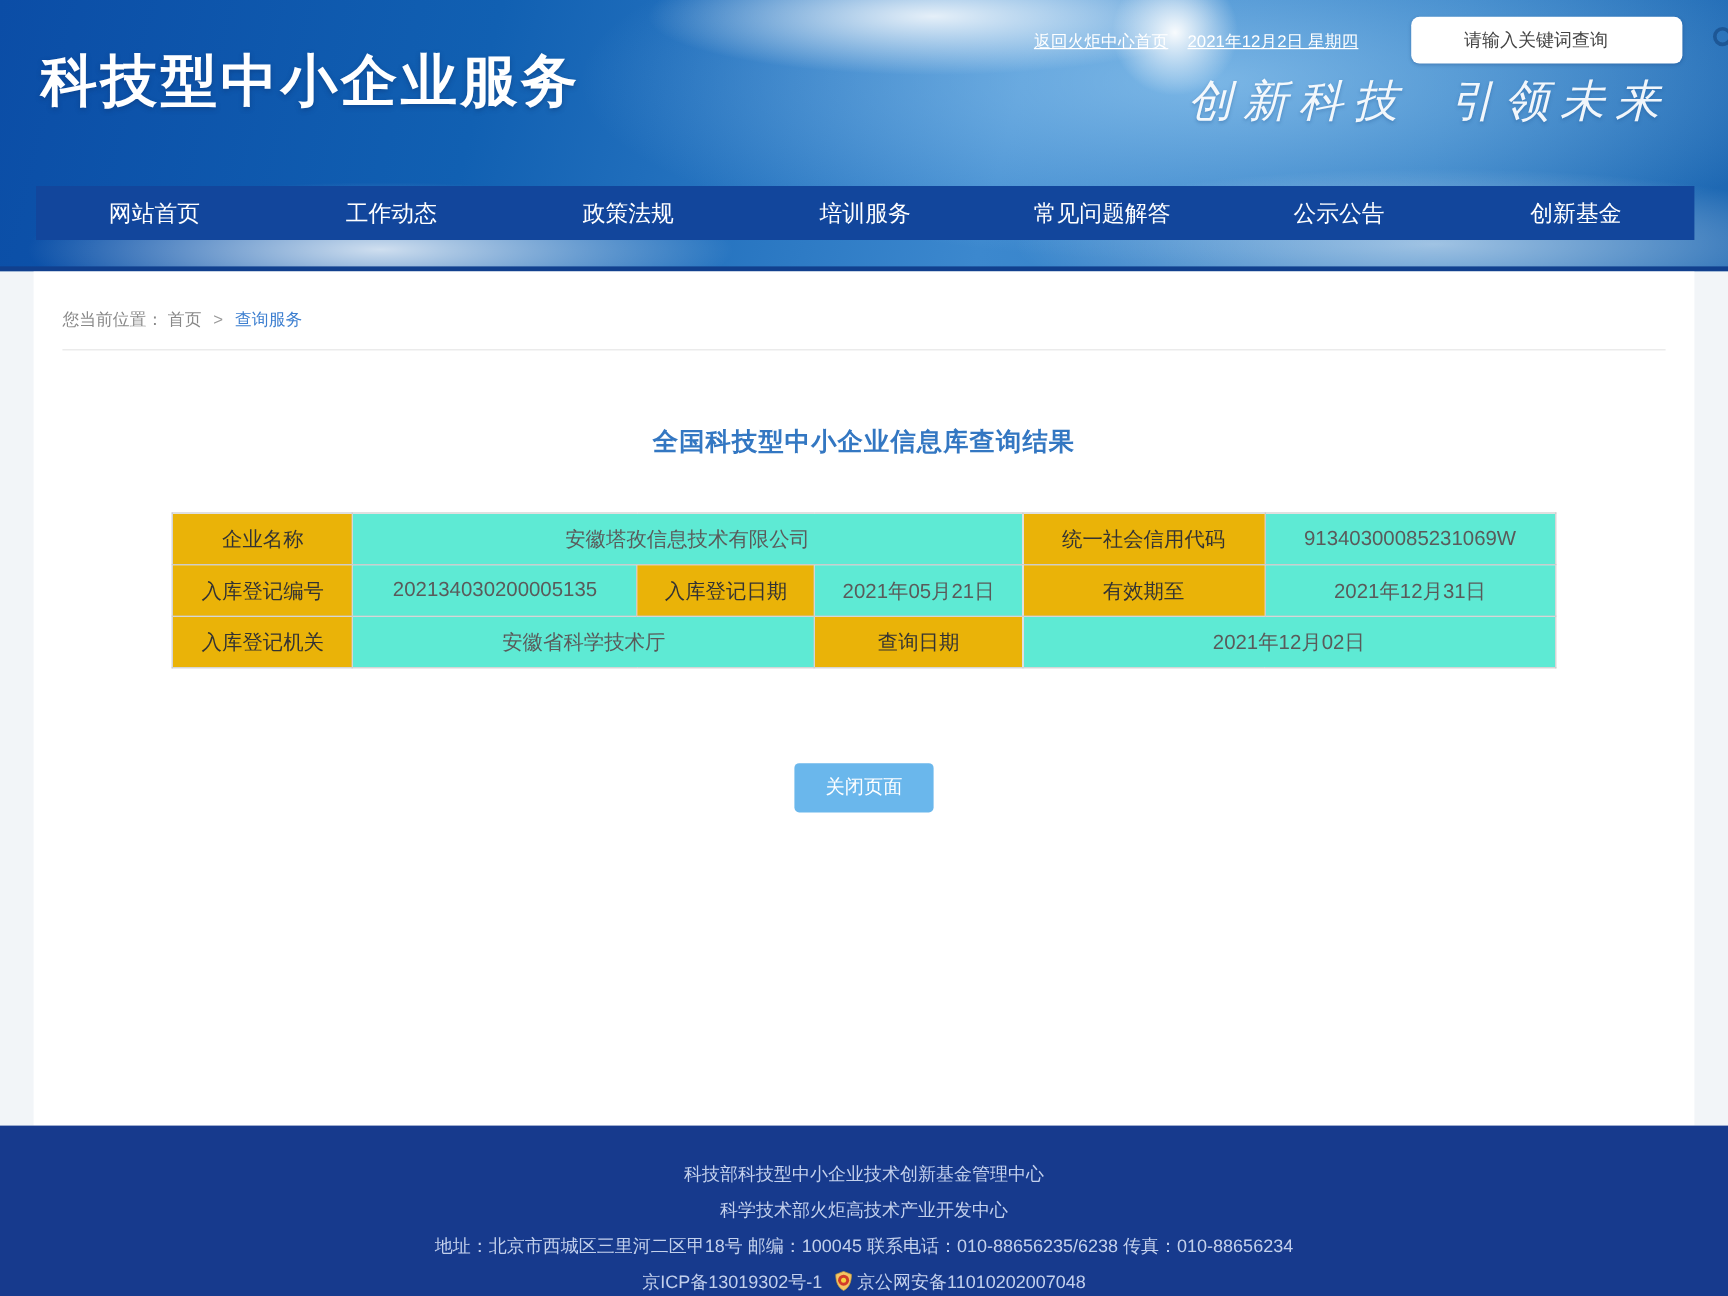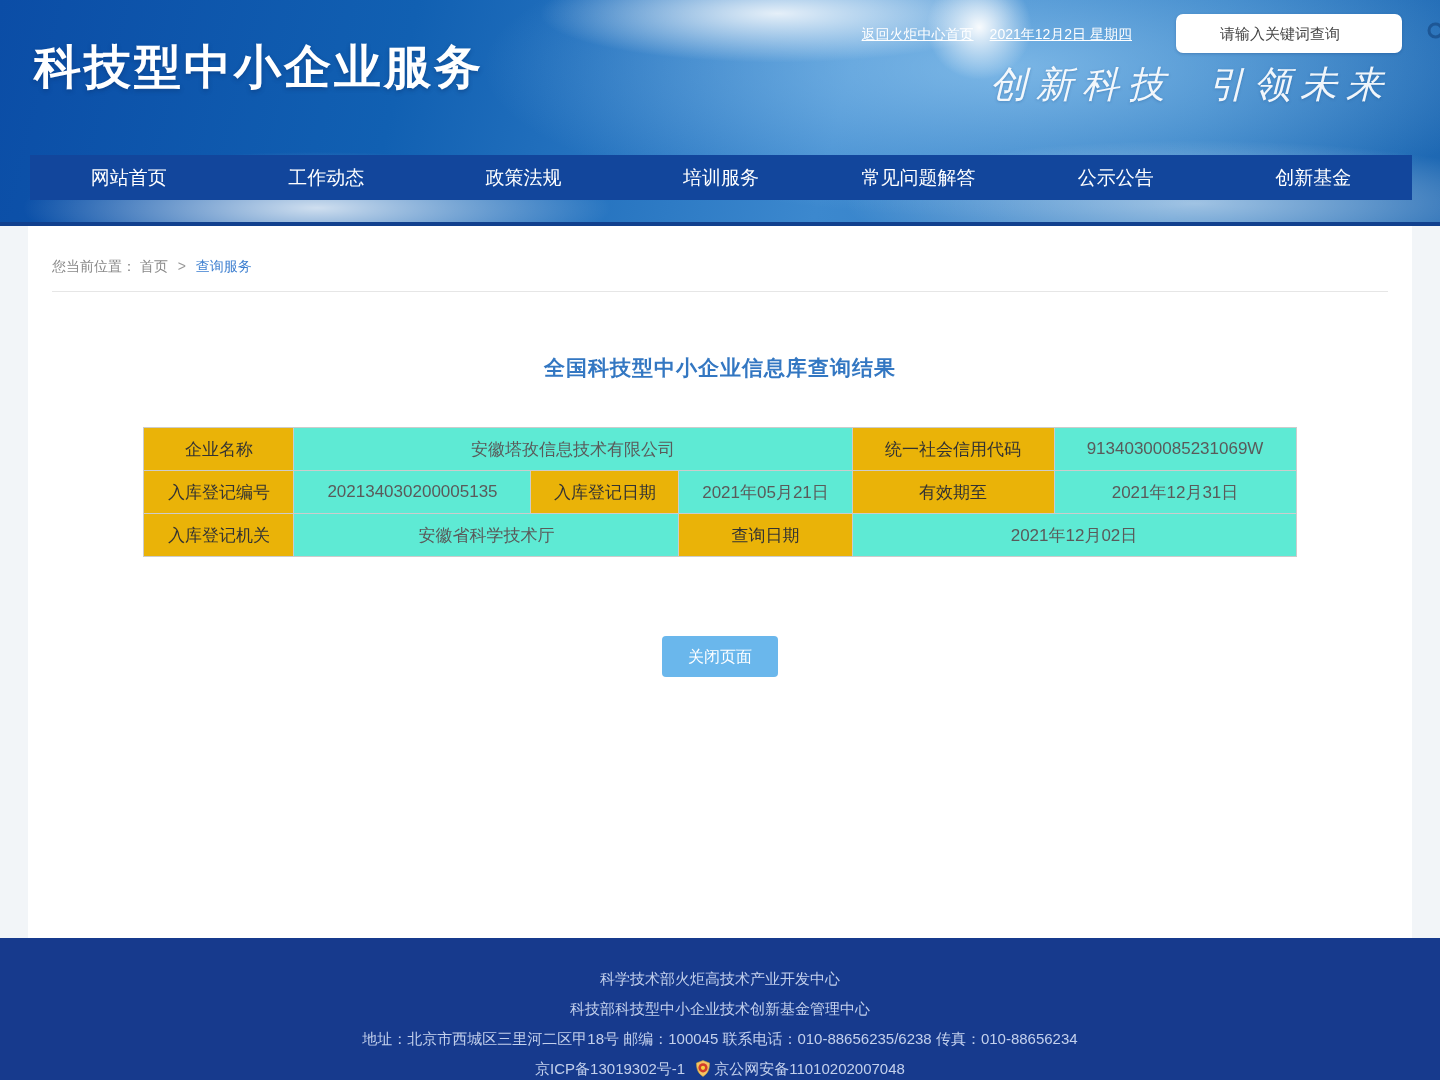--- a/index.html
+++ b/index.html
@@ -195,22 +195,22 @@
   </tbody>
     </table>
 
   <div class="close-wrap">
     <button class="close-btn">关闭页面</button>
   </div>
 
 </div>
 
 <footer class="footer">
+  <div class="fline">科技部科技型中小企业技术创新基金管理中心</div>
   <div class="fline">科学技术部火炬高技术产业开发中心</div>
-  <div class="fline">科技部科技型中小企业技术创新基金管理中心</div>
   <div class="fline">地址：北京市西城区三里河二区甲18号 邮编：100045 联系电话：010-88656235/6238 传真：010-88656234</div>
   <div class="fline">
     <span>京ICP备13019302号-1</span><span class="badge-icon"><svg width="16" height="17" viewBox="0 0 16 17">
         <path d="M8 0.5 L14.5 3 C14.5 9 13 13.5 8 16.5 C3 13.5 1.5 9 1.5 3 Z" fill="#f5c463" stroke="#caa23e" stroke-width="0.6"></path>
         <circle cx="8" cy="7.8" r="4.6" fill="#d23c2a"></circle>
         <circle cx="8" cy="7.8" r="2.1" fill="#f6d23f"></circle>
       </svg></span><span>京公网安备11010202007048</span>
   </div>
 </footer>
 

